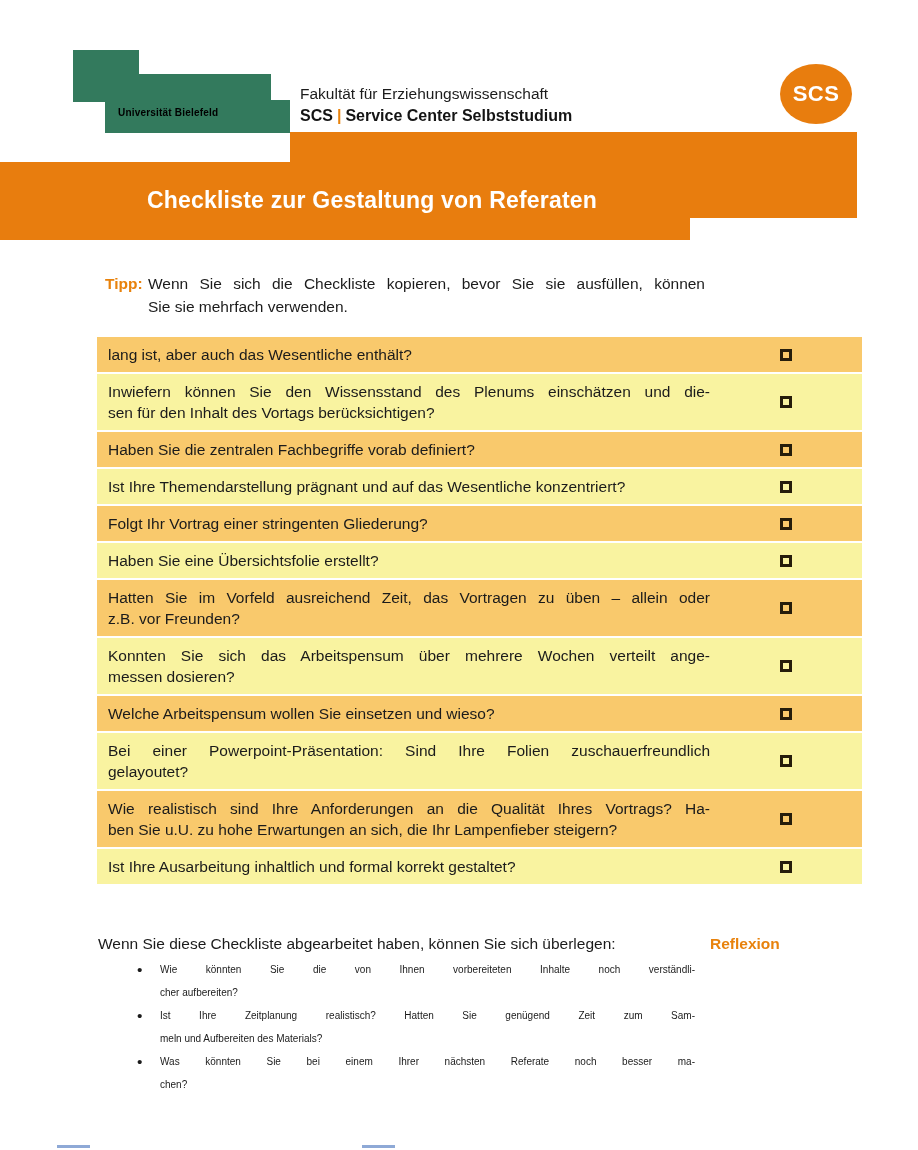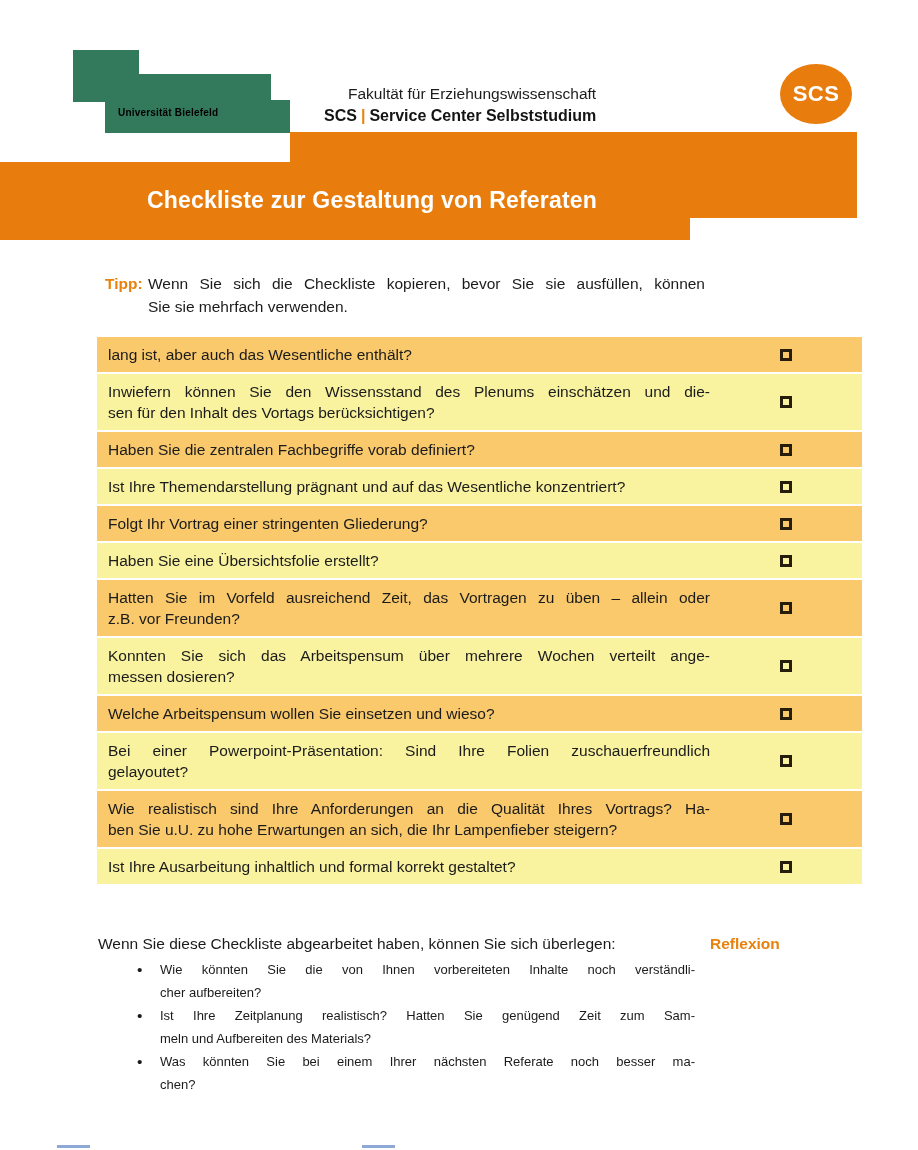--- a/index.html
+++ b/index.html
@@ -14,23 +14,23 @@
   }
   
   .logo-block{position:absolute;background:var(--green);}
   .logo-a{left:73px;top:50px;width:66px;height:26px;}
   .logo-b{left:73px;top:74px;width:198px;height:28px;}
   .logo-c{left:105px;top:100px;width:185px;height:33px;}
   .logo-text{
     position:absolute;left:118px;top:107px;z-index:2;
     color:#000000;font-weight:bold;font-size:10px;letter-spacing:.2px;
   }
-  .faculty{position:absolute;left:288px;top:84px;line-height:20px;text-align:right;}
+  .faculty{position:absolute;left:300px;top:84px;line-height:20px;}
   .faculty-line1{font-size:15.5px;color:#1c1c1c;}
-  .faculty-line2{font-size:16px;font-weight:bold;color:#141414;margin-top:2px;margin-left:36px;}
+  .faculty-line2{font-size:16px;font-weight:bold;color:#141414;margin-top:2px;}
   .pipe{color:var(--label-orange);padding:0 4px;}
   .scs-badge{
     position:absolute;left:780px;top:64px;width:72px;height:60px;
     background:var(--orange);border-radius:50%;
     display:flex;align-items:center;justify-content:center;
     color:#ffffff;font-weight:bold;font-size:22px;letter-spacing:.5px;
   }
   
   .band1{position:absolute;left:290px;top:132px;width:567px;height:86px;background:var(--orange);}
   .band2{position:absolute;left:0;top:162px;width:690px;height:78px;background:var(--orange);}
@@ -73,21 +73,21 @@
   .reflexion-intro{
     position:absolute;left:98px;top:932px;width:600px;
     font-size:15.5px;line-height:23px;
   }
   .bullets{
     position:absolute;left:105px;top:958px;width:590px;
     list-style:none;margin:0;padding:0;
   }
   .bullets li{position:relative;padding-left:55px;box-sizing:border-box;}
   .dot{position:absolute;left:32px;top:0;font-size:15.5px;line-height:23px;}
-  .bullet-text{font-size:13px;line-height:23px;}
+  .bullet-text{font-size:10px;line-height:23px;}
   
   .bottom-dash{position:absolute;height:3px;width:33px;background:var(--dash-blue);top:1145px;}
   .dash1{left:57px;} .dash2{left:362px;}
 </style>
 </head>
 <body>
 
 <div class="page">
 
   <div class="logo-block logo-a"></div>

